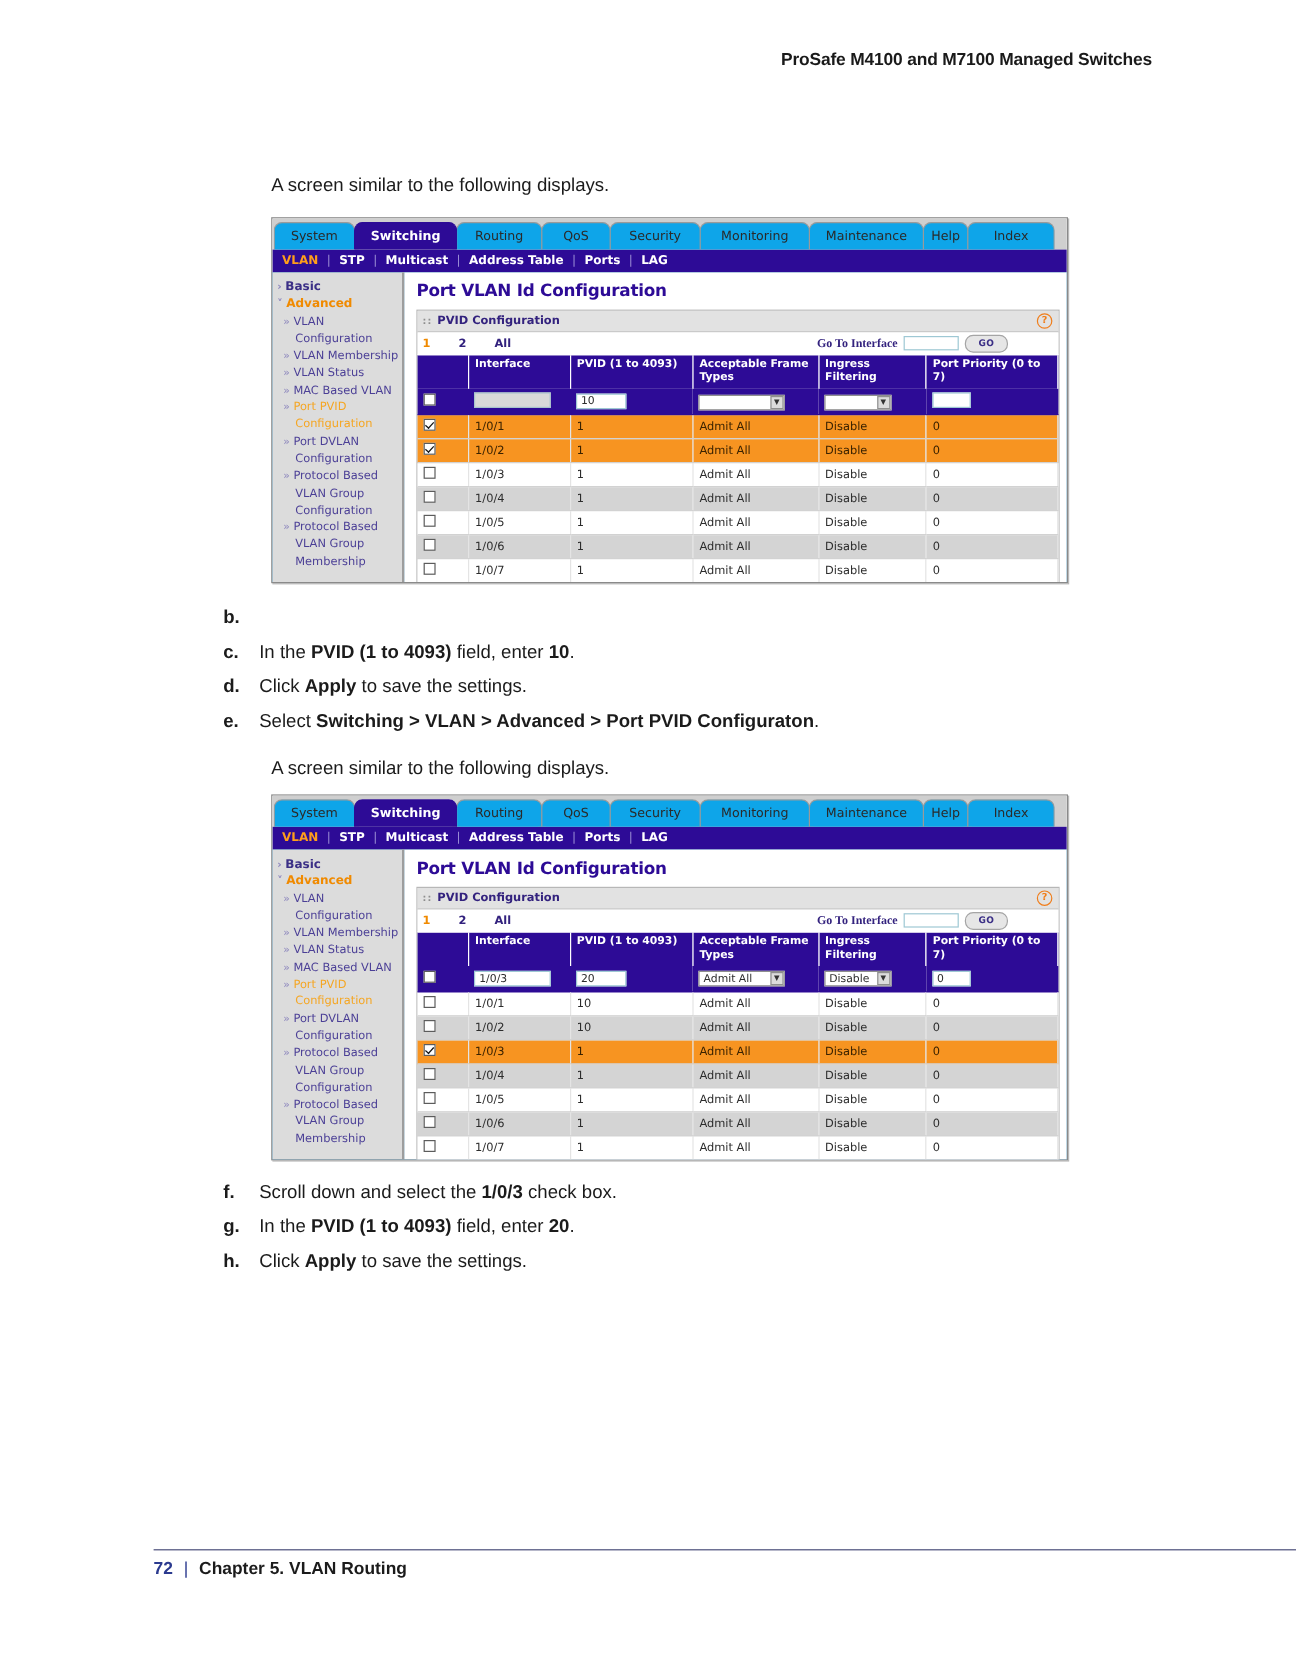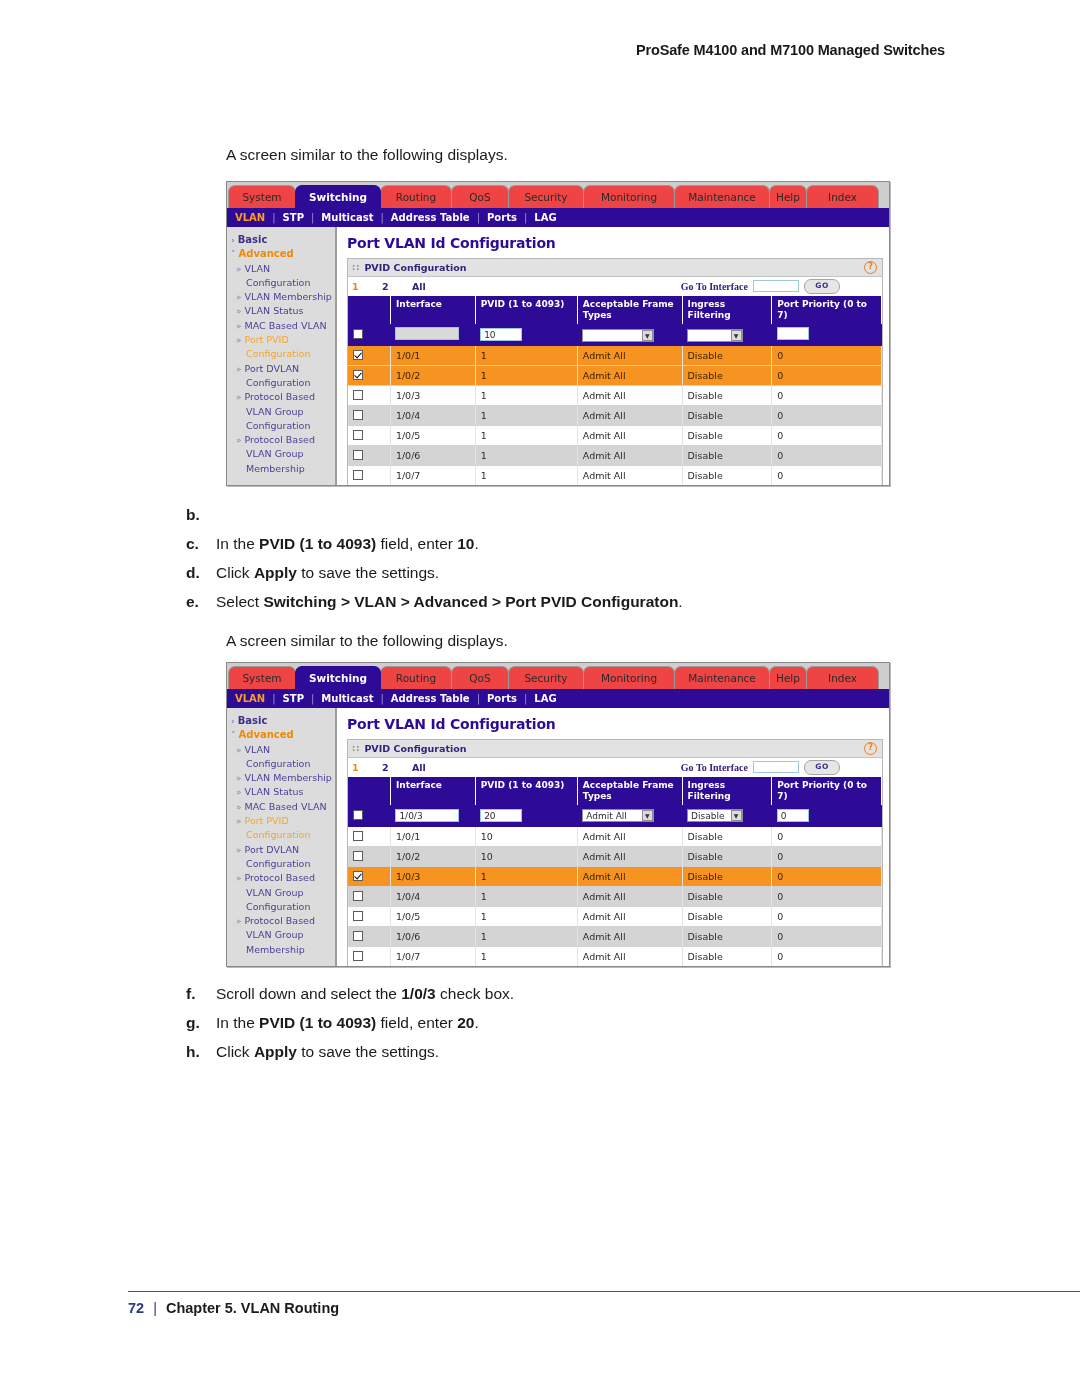--- a/index.html
+++ b/index.html
@@ -8,21 +8,21 @@
     background:#ffffff;
     font-family:"Liberation Sans", sans-serif;
     color:#111;
     position:relative;
     overflow:hidden;
   }
   .page{position:relative;width:1080px;height:1397px;}
 
   
   .running-head{
-    position:absolute;top:42px;right:135px;
+    position:absolute;top:42px;right:120px;
     font-size:14.5px;font-weight:bold;color:#1a1a1a;
     letter-spacing:-0.15px;white-space:nowrap;
   }
 
   
   .para{
     position:absolute;
     font-size:15.5px;color:#1b1b1b;
     line-height:19px;white-space:nowrap;
   }
@@ -59,21 +59,21 @@
 
   
   .tabbar{
     height:26px;background:#cfcfcf;
     display:flex;align-items:flex-end;
     border-bottom:0;
     padding-left:1px;
   }
   .tab{
     height:23px;line-height:23px;
-    background:#ef4444;
+    background:#0ea5e9;
     border:1px solid #9a9a9a;border-bottom:none;
     border-radius:7px 7px 0 0;
     margin-right:-1px;
     font-size:10.5px;color:#2a2a2a;
     text-align:center;
     box-sizing:border-box;
     padding:0 2px;
     position:relative;
   }
   .tab.active{

